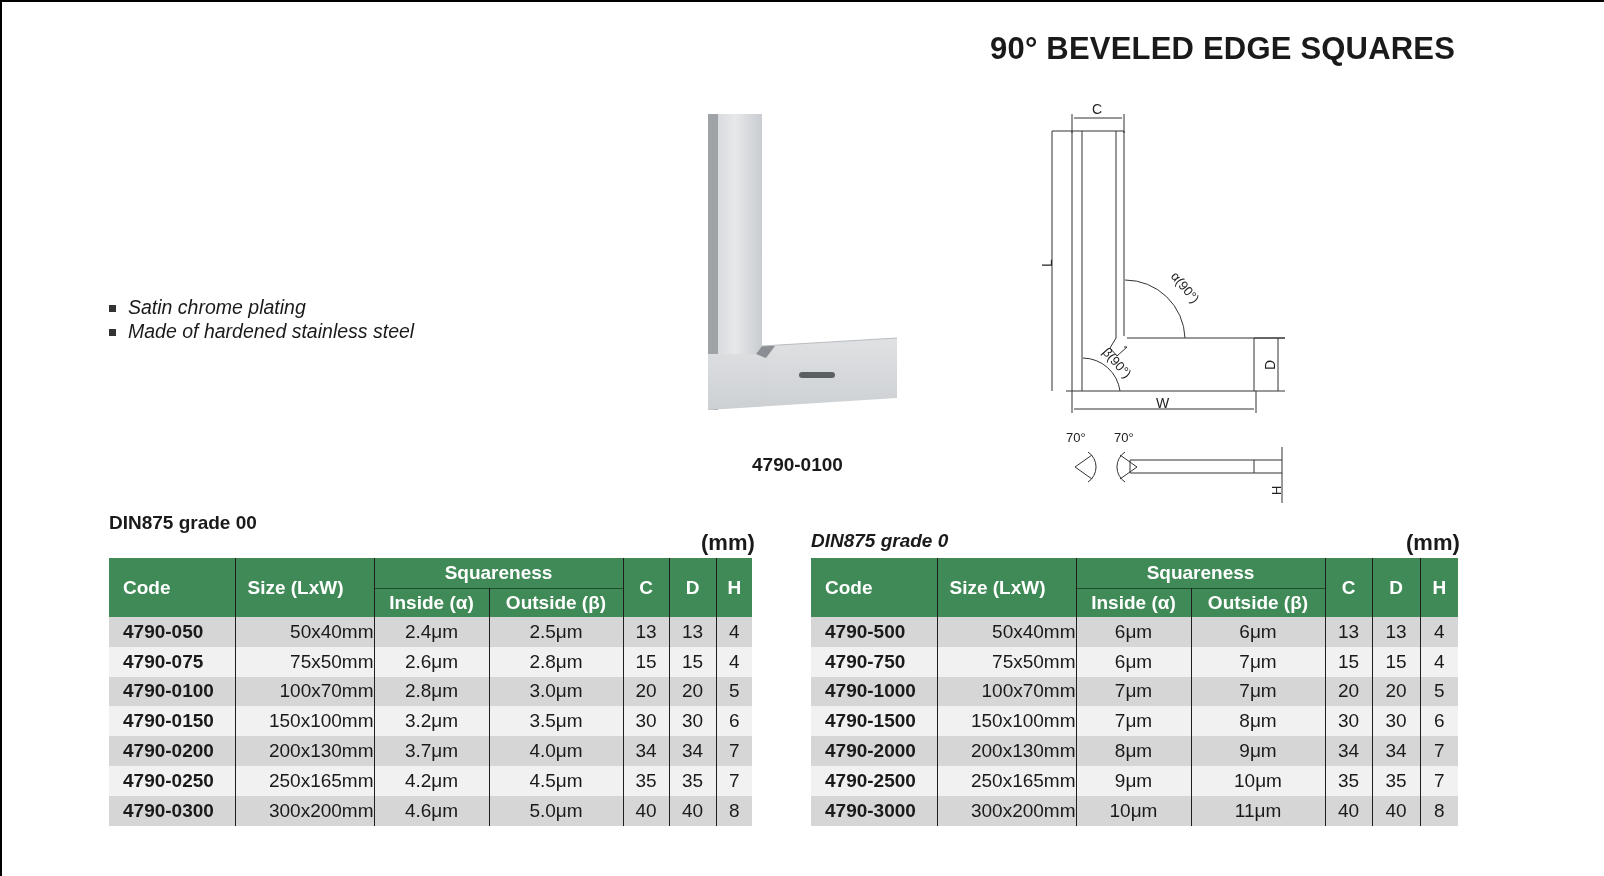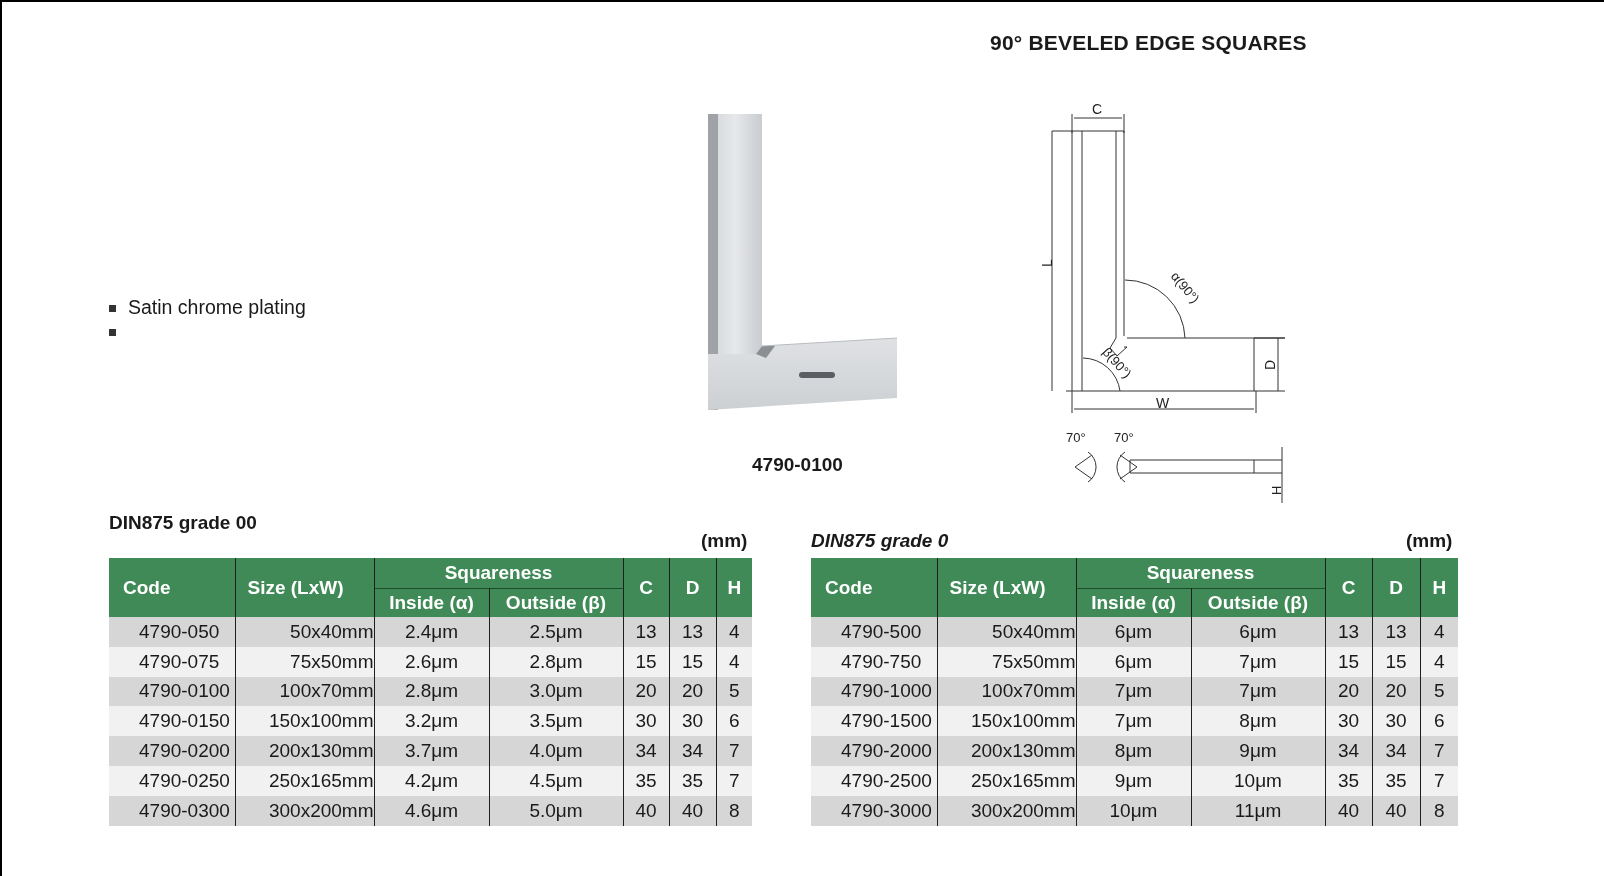--- a/index.html
+++ b/index.html
@@ -2,56 +2,56 @@
 <html><head>
 <meta charset="utf-8">
 <style>
   html, body { margin: 0; padding: 0; }
   body {
     width: 1604px; height: 876px; position: relative; overflow: hidden;
     background: #ffffff; font-family: "Liberation Sans", sans-serif; color: #1a1a1a;
   }
   .frame { position: absolute; left: 0; top: 0; width: 1604px; height: 876px;
     border-top: 2px solid #000; border-left: 2px solid #000; box-sizing: border-box; pointer-events: none; }
-  .page-title { position: absolute; left: 990px; top: 31px; font-size: 21px; font-weight: bold;
+  .page-title { position: absolute; left: 990px; top: 31px; font-size: 31px; font-weight: bold;
     letter-spacing: 0.2px; color: #1a1a1a; white-space: nowrap; }
   .features { position: absolute; left: 107px; top: 296px; margin: 0; padding: 0; list-style: none;
     font-size: 19.5px; line-height: 23.5px; color: #1a1a1a; }
-  .features li { position: relative; padding-left: 21px; }
+  .features li { position: relative; padding-left: 21px; font-style: italic; }
   .features li .bullet { position: absolute; left: 2px; top: 9px; width: 7px; height: 7px; background: #333; }
   .product-photo { position: absolute; left: 700px; top: 108px; width: 205px; height: 310px; }
   .product-caption { position: absolute; left: 752px; top: 454px; font-size: 19px; font-weight: bold; }
   .diagram { position: absolute; left: 1030px; top: 95px; width: 270px; height: 420px; }
   .section-label { position: absolute; font-size: 19px; font-weight: bold; }
-  .unit-label { position: absolute; font-size: 19px; font-weight: bold; }
+  .unit-label { position: absolute; font-size: 22px; font-weight: bold; }
   table.spec { position: absolute; border-collapse: collapse; font-size: 19px; }
   table.spec th { background: #3f8a56; color: #ffffff; font-weight: bold; border: 1.5px solid #1f1f1f;
     border-top: none; border-bottom: none; padding: 0; }
   table.spec th.sub { border-top: 1.5px solid #1f4d2c; }
   table.spec thead tr:first-child th:first-child { border-left: none; }
   table.spec td { height: 29.8px; padding: 0; border-left: 1.5px solid #1f1f1f; border-right: 1.5px solid #1f1f1f; }
-  table.spec td:first-child { border-left: none; font-weight: normal; padding-left: 30px; }
+  table.spec td:first-child { border-left: none; font-weight: bold; padding-left: 14px; }
   table.spec tr td:last-child, table.spec tr th:last-child { border-right: none; }
   table.spec tbody tr:nth-child(odd) td { background: #d6d6d6; }
   table.spec tbody tr:nth-child(even) td { background: #f1f1f1; }
   .c-left { text-align: right; padding-left: 12px !important; }
   .c-center { text-align: center; }
   th.h-code { text-align: left; padding-left: 14px !important; }
   th.h-size { text-align: left; padding-left: 12px !important; }
 </style>
 </head>
 <body>
 
 <div class="frame"></div>
 
 <div class="page-title">90° BEVELED EDGE SQUARES</div>
 
 <ul class="features">
   <li><span class="bullet"></span><span>Satin chrome plating</span></li>
-  <li><span class="bullet"></span></li>
+  <li><span class="bullet"></span><span>Made of hardened stainless steel</span></li>
 </ul>
 
 <svg class="product-photo" viewBox="0 0 205 310">
   <defs>
     <linearGradient id="bladeV" x1="0" x2="1" y1="0" y2="0">
       <stop offset="0" stop-color="#a9adb1"></stop>
       <stop offset="0.12" stop-color="#d6d9dc"></stop>
       <stop offset="0.5" stop-color="#e6e8ea"></stop>
       <stop offset="1" stop-color="#c9ccd0"></stop>
     </linearGradient>

